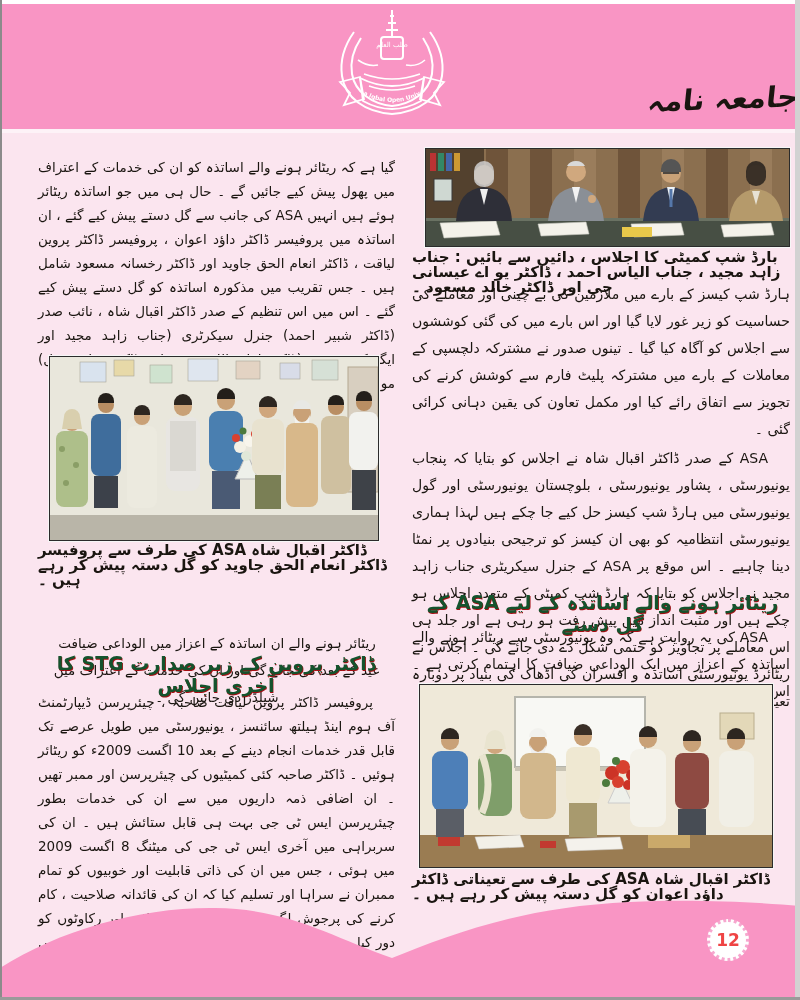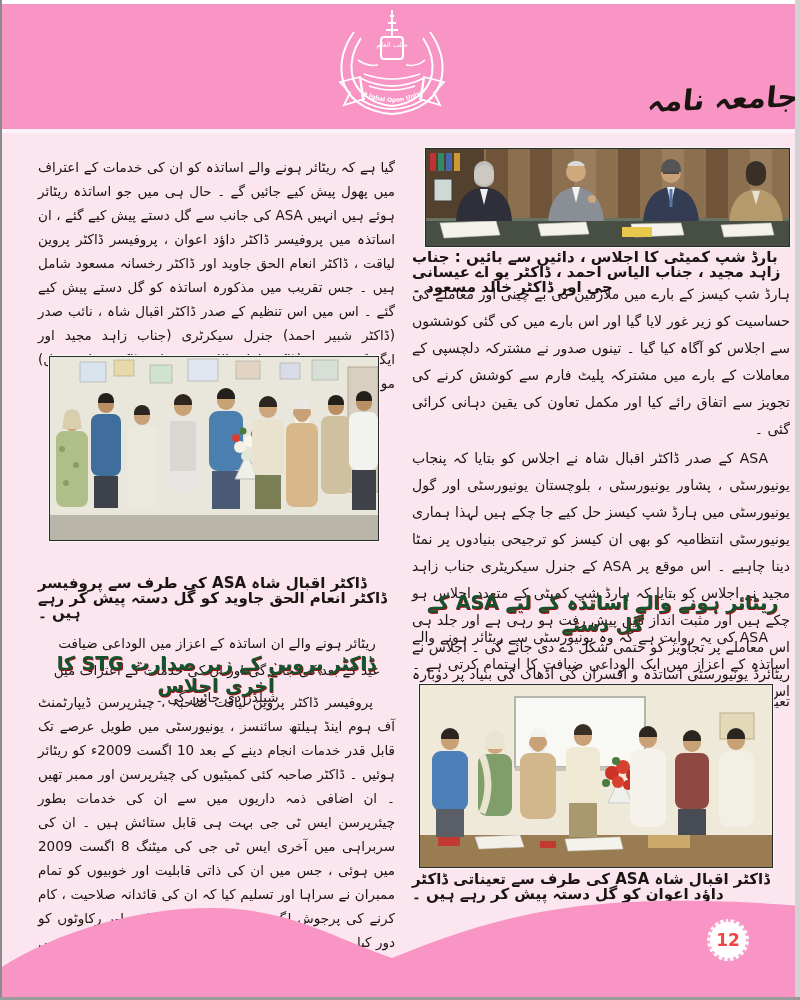--- a/index.html
+++ b/index.html
@@ -247,21 +247,21 @@
         <circle cx="286" cy="50" r="8" fill="#b98e63"></circle>
           <path d="M278,46 a8,8 0 0,1 16,0 l0,2 -16,0 z" fill="#241f1a"></path>
         <rect x="271" y="59" width="30" height="78" rx="8" fill="#cfc0a0"></rect>
         <circle cx="314" cy="46" r="8" fill="#b98e63"></circle>
           <path d="M306,42 a8,8 0 0,1 16,0 l0,2 -16,0 z" fill="#241f1a"></path>
         <rect x="299" y="55" width="29" height="58" rx="8" fill="#f2f2ee"></rect>
           <rect x="302" y="113" width="24" height="40" fill="#3e4248"></rect>
       </g>
     </svg>
   </div>
-  <div class="caption urdu" style="left:38px;top:543px;width:356px;margin-top:33px;">ڈاکٹر اقبال شاہ ASA کی طرف سے پروفیسر ڈاکٹر انعام الحق جاوید کو گل دستہ پیش کر رہے ہیں ۔</div>
+  <div class="caption urdu" style="left:38px;top:543px;width:356px;">ڈاکٹر اقبال شاہ ASA کی طرف سے پروفیسر ڈاکٹر انعام الحق جاوید کو گل دستہ پیش کر رہے ہیں ۔</div>
 
   <div class="para urdu centered" style="left:48px;top:590px;width:338px;line-height:27px;">
     <p style="text-indent:0">ریٹائر ہونے والے ان اساتذہ کے اعزاز میں الوداعی ضیافت عید کے بعد کی جائے گی اور ان کی خدمات کے اعتراف میں شیلڈز دی جائیں گی ۔</p>
   </div>
 
   <div class="headline" style="left:38px;top:652px;width:356px;">ڈاکٹر پروین کے زیر صدارت STG کا آخری اجلاس</div>
 
   <div class="para urdu" style="left:38px;top:690px;width:357px;">
     <p>پروفیسر ڈاکٹر پروین لیاقت صاحبہ ، چیئرپرسن ڈیپارٹمنٹ آف ہوم اینڈ ہیلتھ سائنسز ، یونیورسٹی میں طویل عرصے تک قابل قدر خدمات انجام دینے کے بعد 10 اگست 2009ء کو ریٹائر ہوئیں ۔ ڈاکٹر صاحبہ کئی کمیٹیوں کی چیئرپرسن اور ممبر تھیں ۔ ان اضافی ذمہ داریوں میں سے ان کی خدمات بطور چیئرپرسن ایس ٹی جی بہت ہی قابل ستائش ہیں ۔ ان کی سربراہی میں آخری ایس ٹی جی کی میٹنگ 8 اگست 2009 میں ہوئی ، جس میں ان کی ذاتی قابلیت اور خوبیوں کو تمام ممبران نے سراہا اور تسلیم کیا کہ ان کی قائدانہ صلاحیت ، کام کرنے کی پرجوش لگن نے بہت ساری مشکلات اور رکاوٹوں کو دور کیا جو کہ کسی بھی سمسٹر کی کامیاب تکمیل کی راہ میں حائل تھیں ۔ انہوں</p>
   </div>

